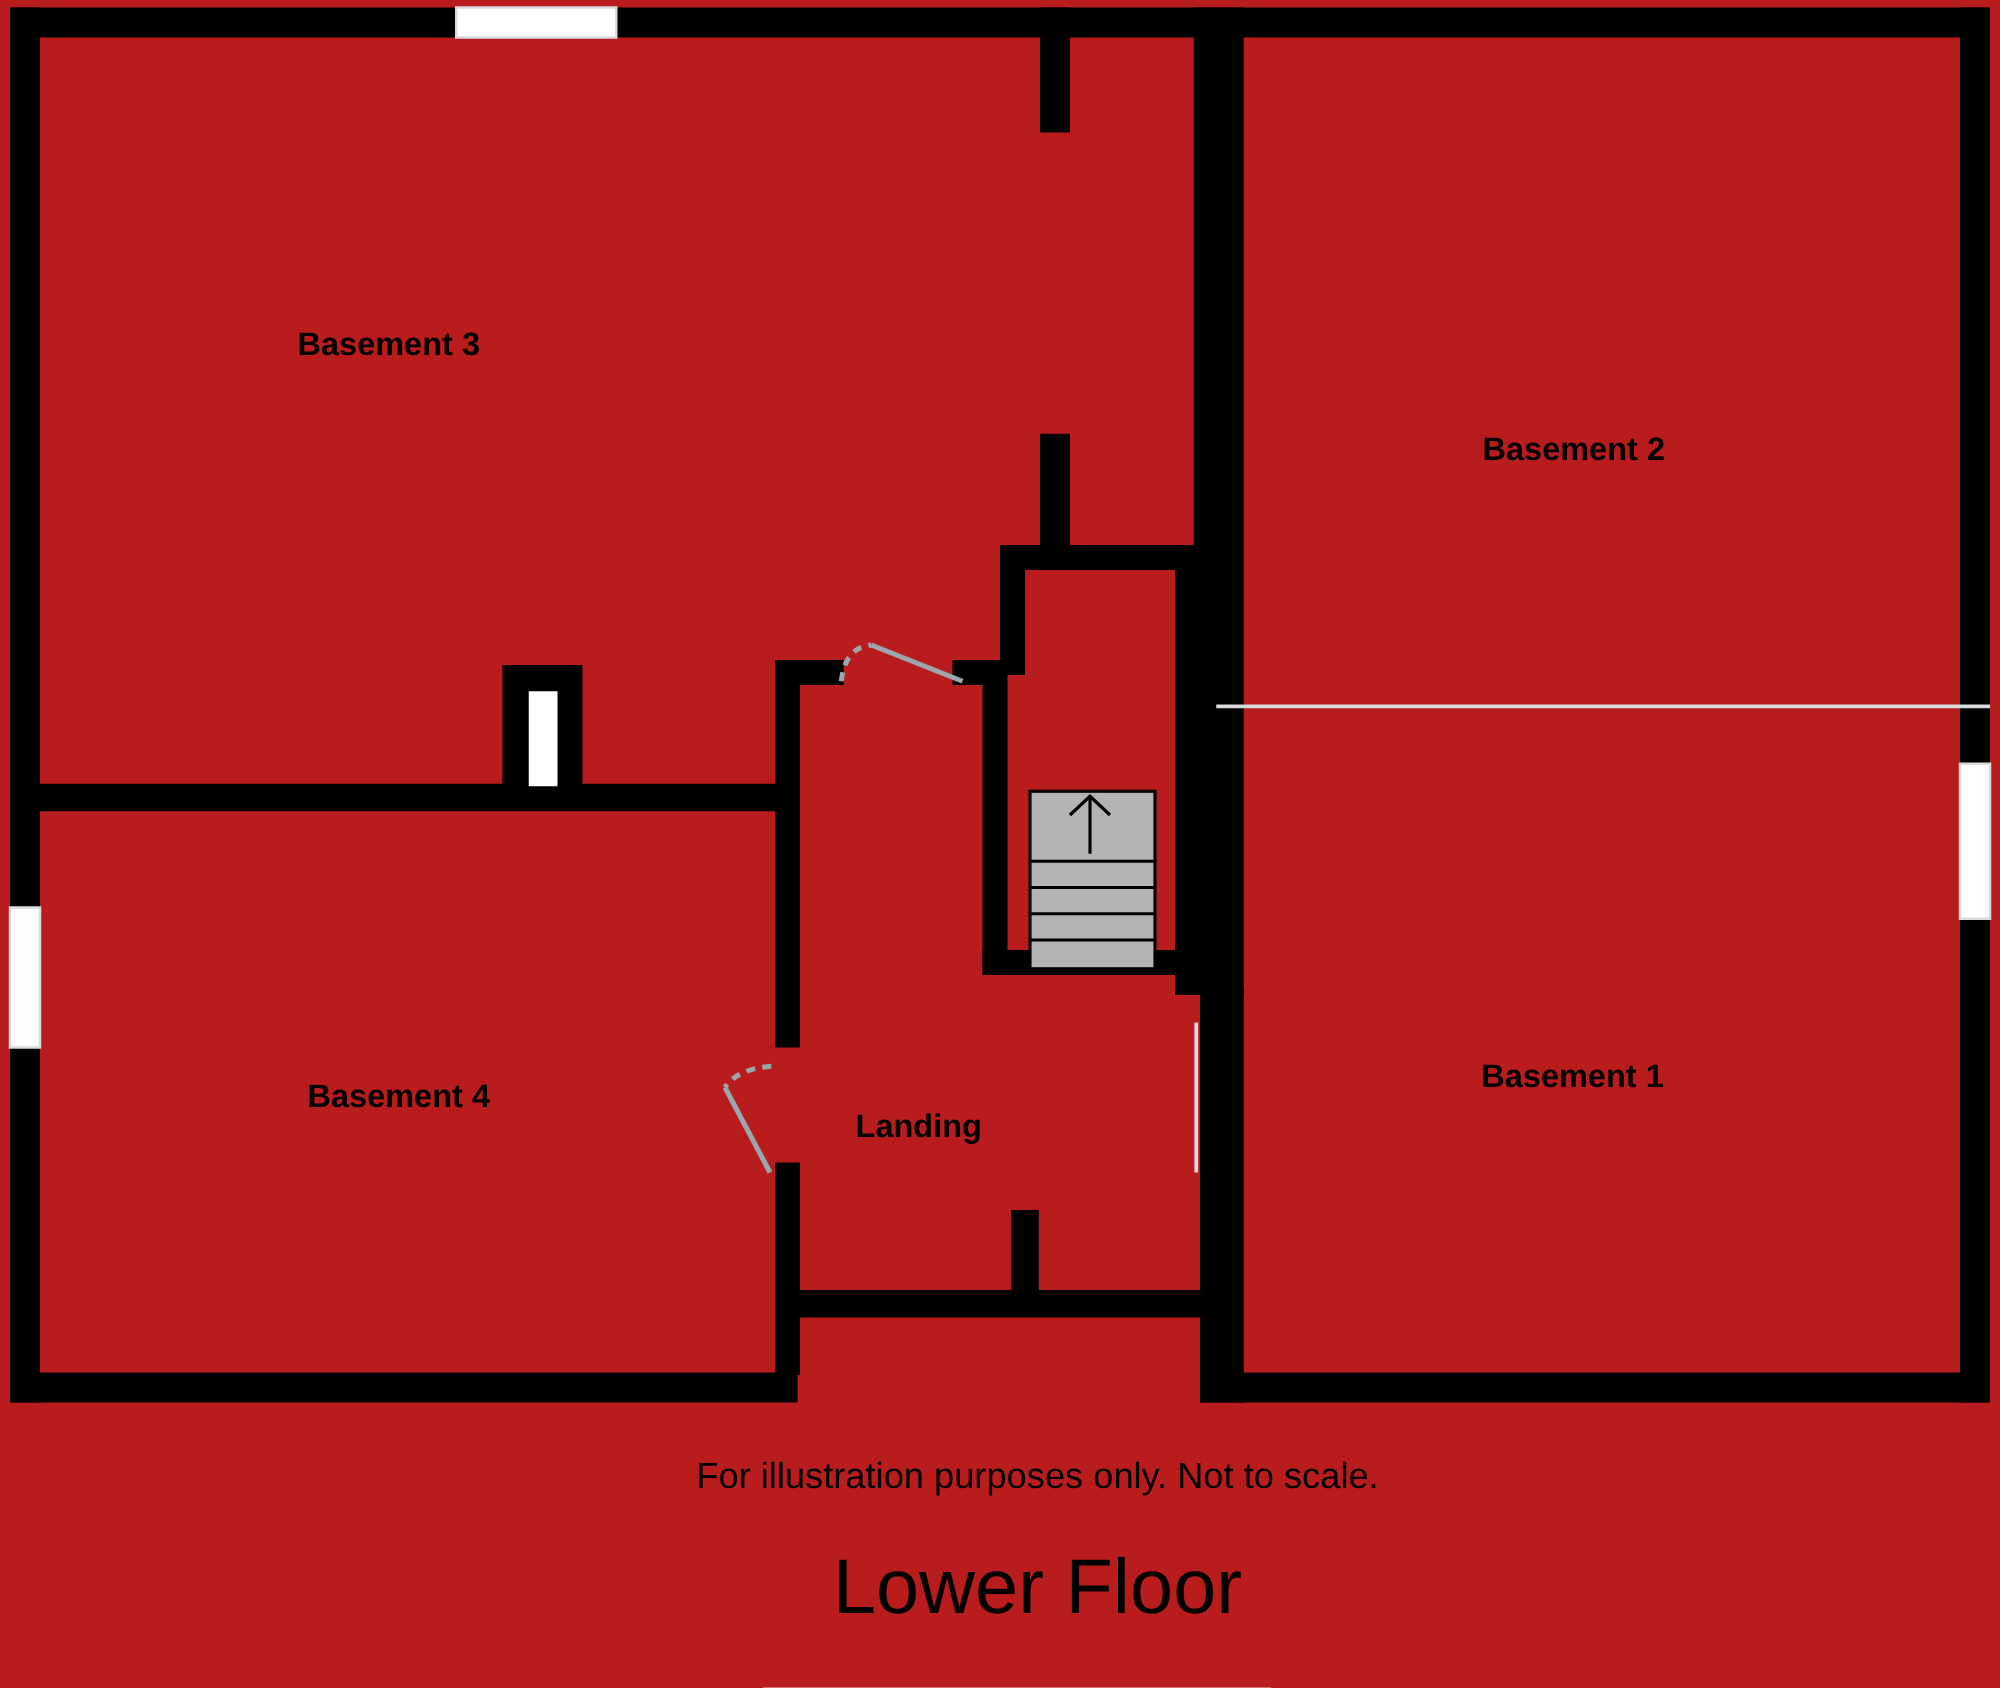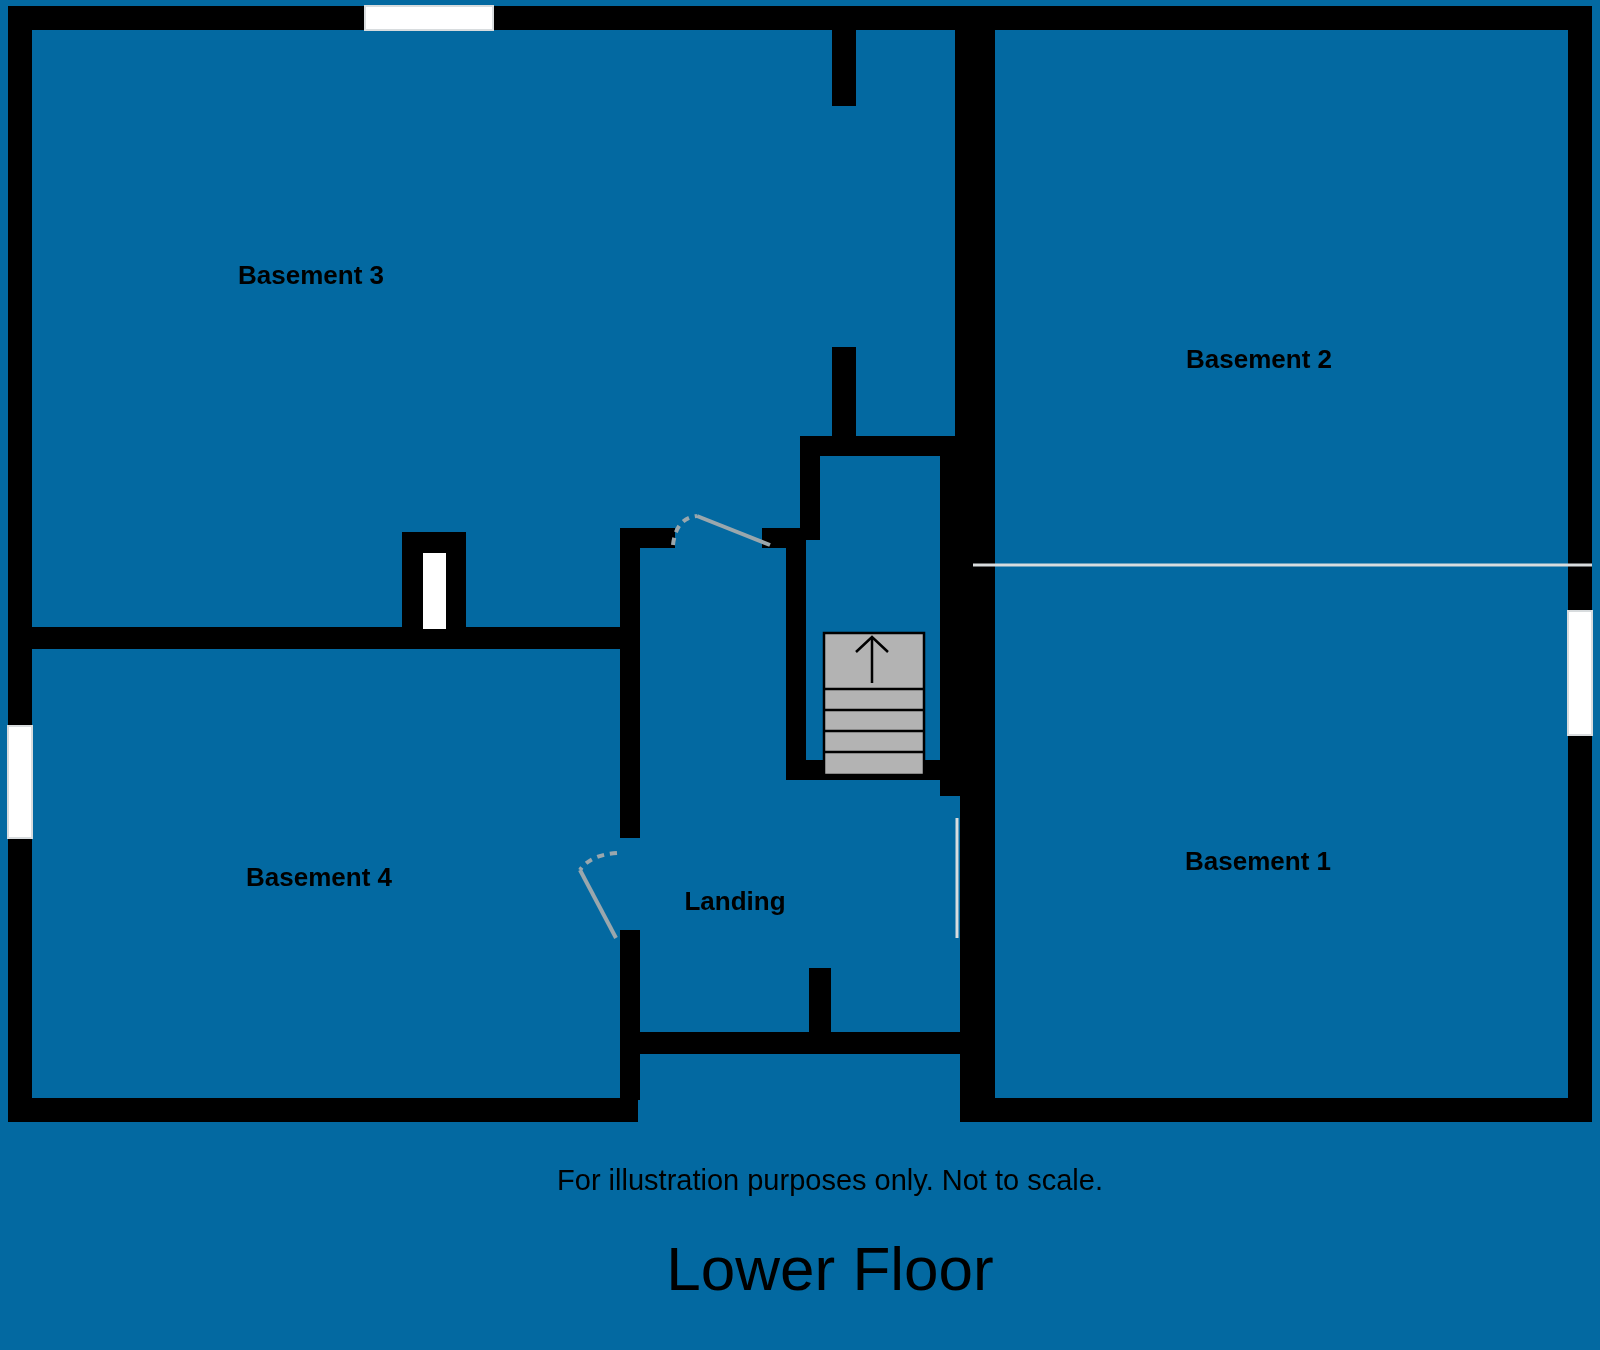--- a/index.html
+++ b/index.html
@@ -11,21 +11,21 @@
     width: 1600px;
     height: 1350px;
     font-family: "Liberation Sans", sans-serif;
     position: relative;
     overflow: hidden;
   }
   #floorplan-root {
     position: relative;
     width: 1600px;
     height: 1350px;
-    background: #0369a1;
+    background: #b91c1c;
   }
   svg.plan {
     position: absolute;
     left: 0;
     top: 0;
     width: 1600px;
     height: 1350px;
     display: block;
   }
   .room-label {

